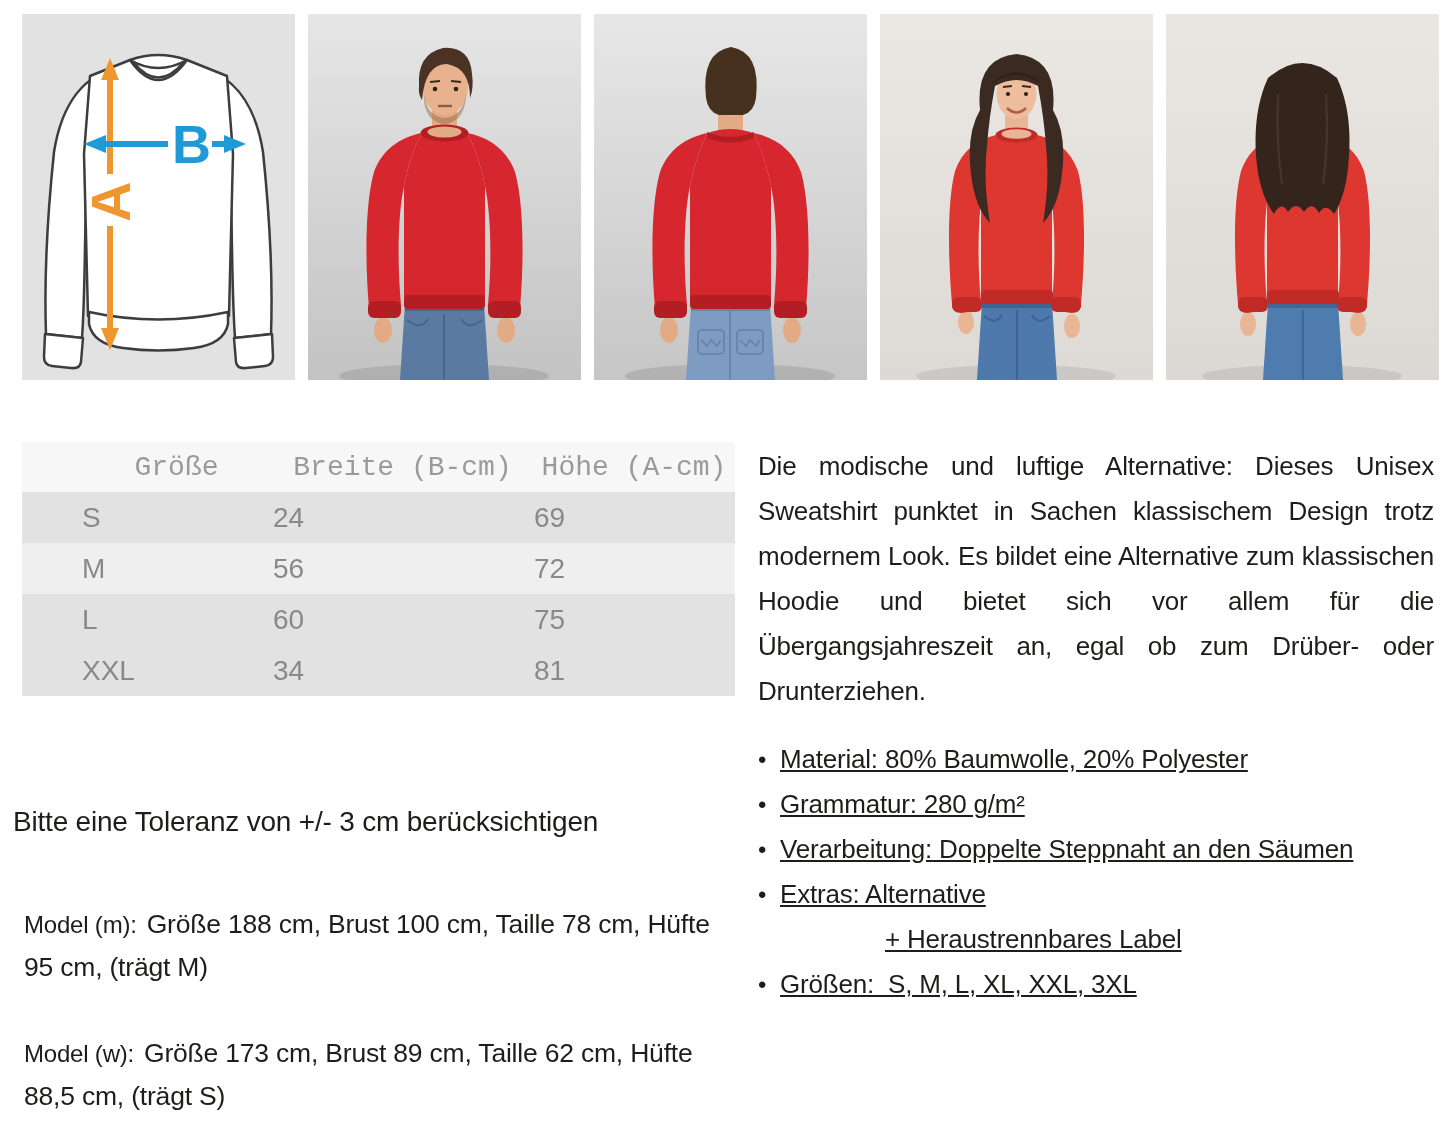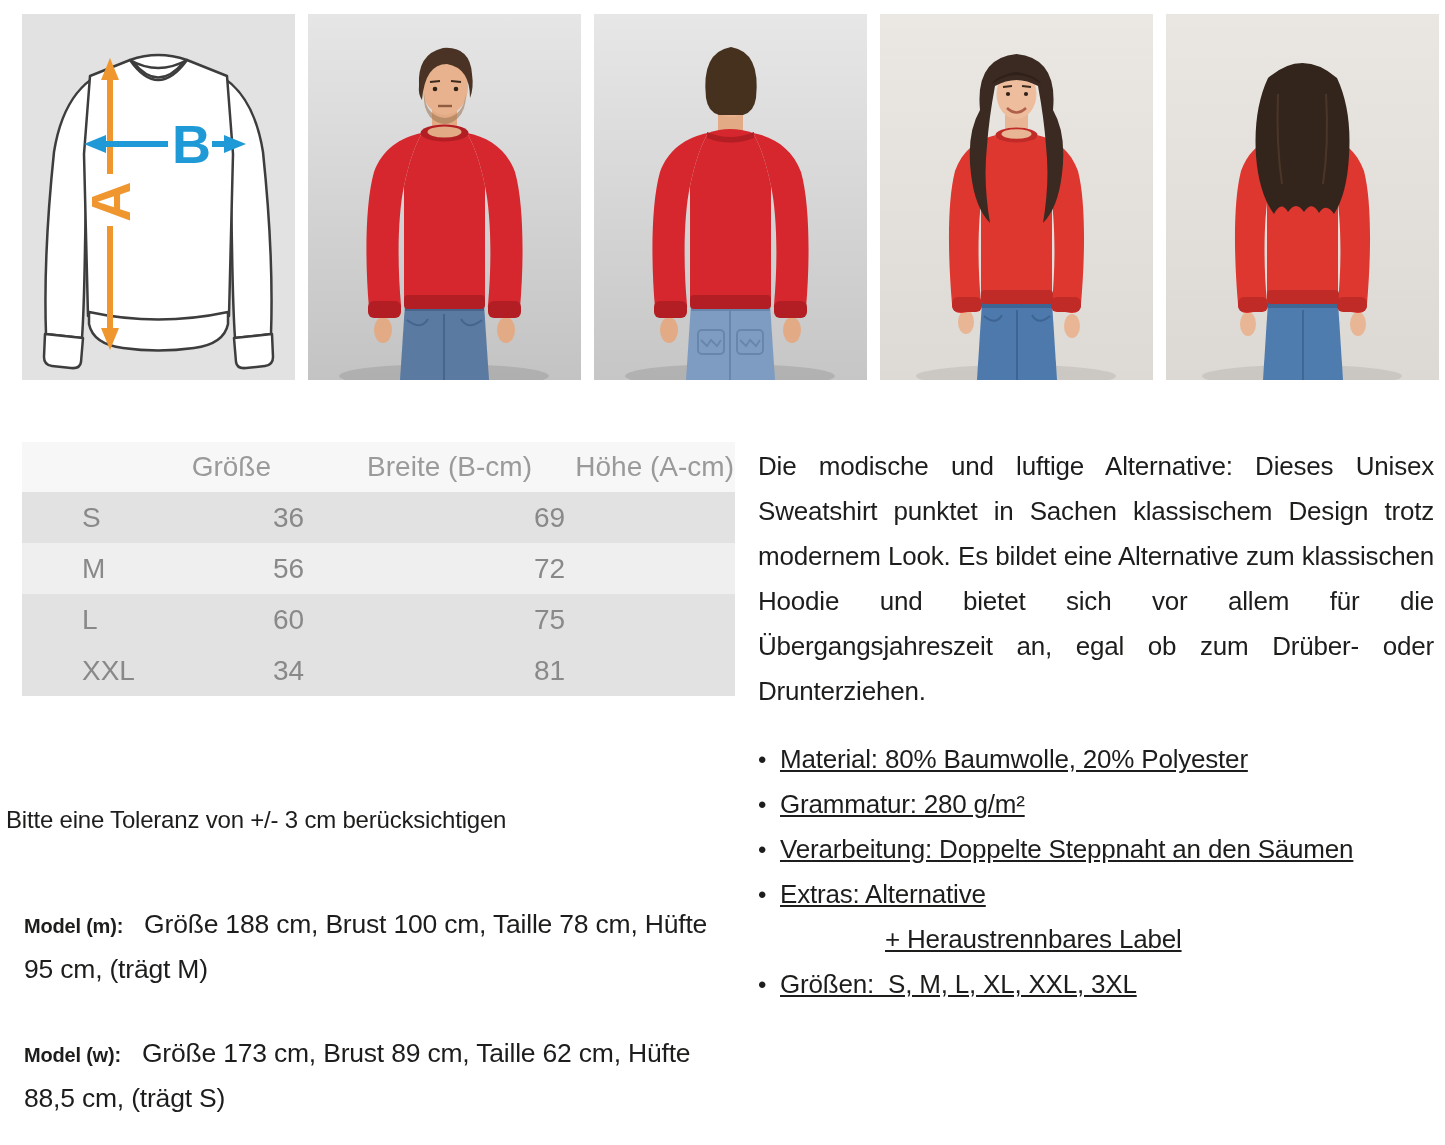--- a/index.html
+++ b/index.html
@@ -15,39 +15,39 @@
   .tile svg { display:block; width:273px; height:366px; }
 
   
   .size-table {
     position:absolute; left:22px; top:442px; width:713px;
     border-collapse:collapse; table-layout:fixed;
     font-size:28px; color:#898989;
   }
   .size-table th {
     height:50px; background:#f7f7f7; font-weight:normal;
-    text-align:right; color:#9a9a9a;
+    text-align:center; color:#9a9a9a;font-family:Liberation Mono, monospace;
   }
   .size-table td { height:51px; }
   .size-table tr.dark  td { background:#e2e2e2; }
   .size-table tr.light td { background:#efefef; }
   .size-table th:first-child, .size-table td:first-child { padding-left:60px; }
 
   
   .tolerance {
-    position:absolute; left:6px; top:806px; width:700px;
-    font-size:24px; letter-spacing:-0.2px; margin:0;
+    position:absolute; left:13px; top:806px; width:700px;
+    font-size:28px; letter-spacing:-0.2px; margin:0;
   }
   .model-block {
     position:absolute; left:24px; width:712px; margin:0;
     font-size:26.5px; line-height:43px; letter-spacing:-0.2px;
   }
   #model-m { top:903px; }
   #model-w { top:1032px; }
-  .model-label { font-weight:bold; margin-right:21px; font-size:20px; }
+  .model-label { font-weight:normal; margin-right:10px; font-size:24px; }
 
   
   .desc {
     position:absolute; left:758px; top:444px; width:676px; margin:0;
     font-size:26px; line-height:45px; text-align:justify; letter-spacing:-0.2px;
   }
   .features {
     position:absolute; left:756px; top:737px; width:684px;
     list-style:none; margin:0; padding:0;
     font-size:26px; letter-spacing:-0.2px;text-decoration:underline;
@@ -277,21 +277,21 @@
   <thead>
     <tr>
       <th>Größe</th>
       <th>Breite (B-cm)</th>
       <th>Höhe (A-cm)</th>
     </tr>
   </thead>
   <tbody>
     <tr class="dark">
       <td>S</td>
-      <td>36</td>
+      <td>24</td>
       <td>69</td>
     </tr>
     <tr class="light">
       <td>M</td>
       <td>56</td>
       <td>72</td>
     </tr>
     <tr class="dark">
       <td>L</td>
       <td>60</td>

